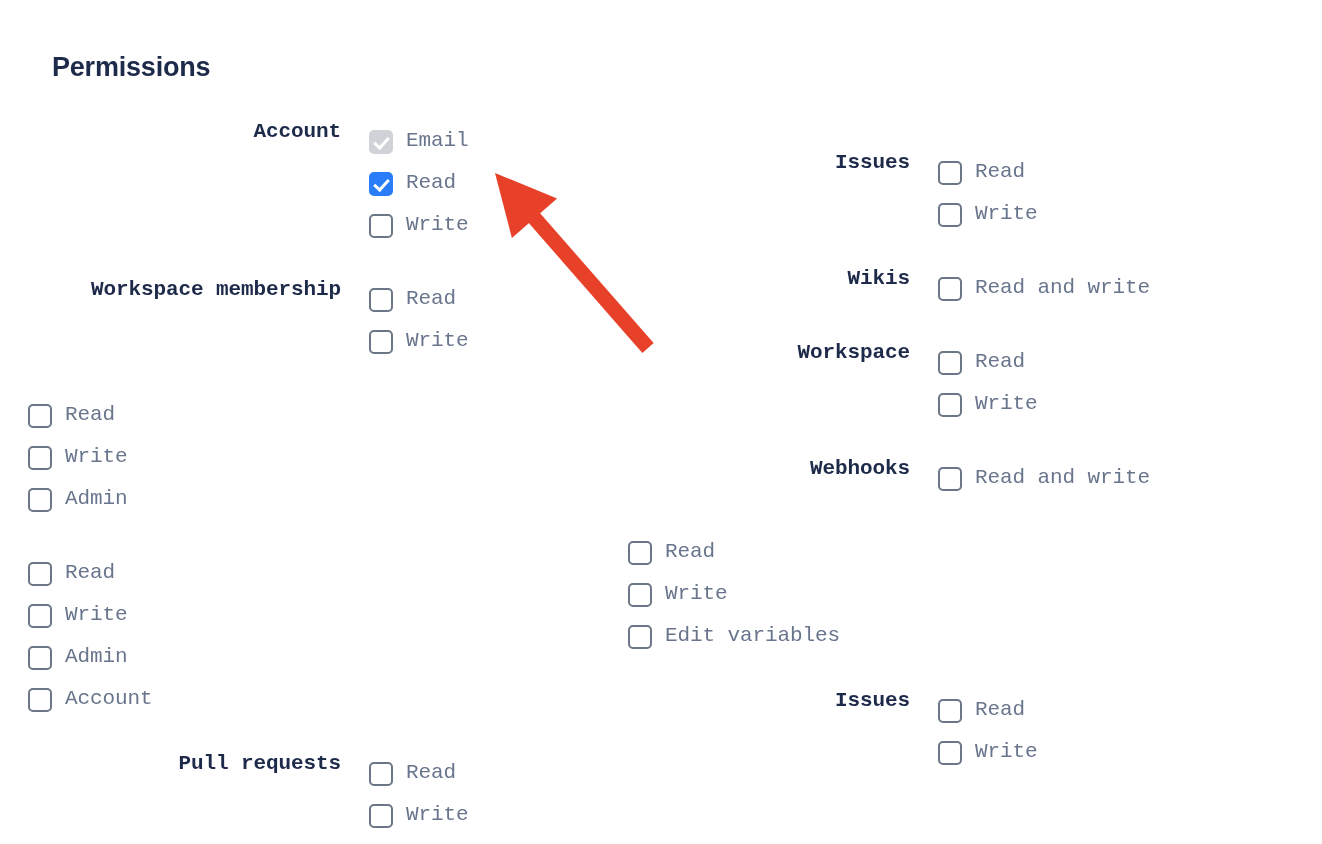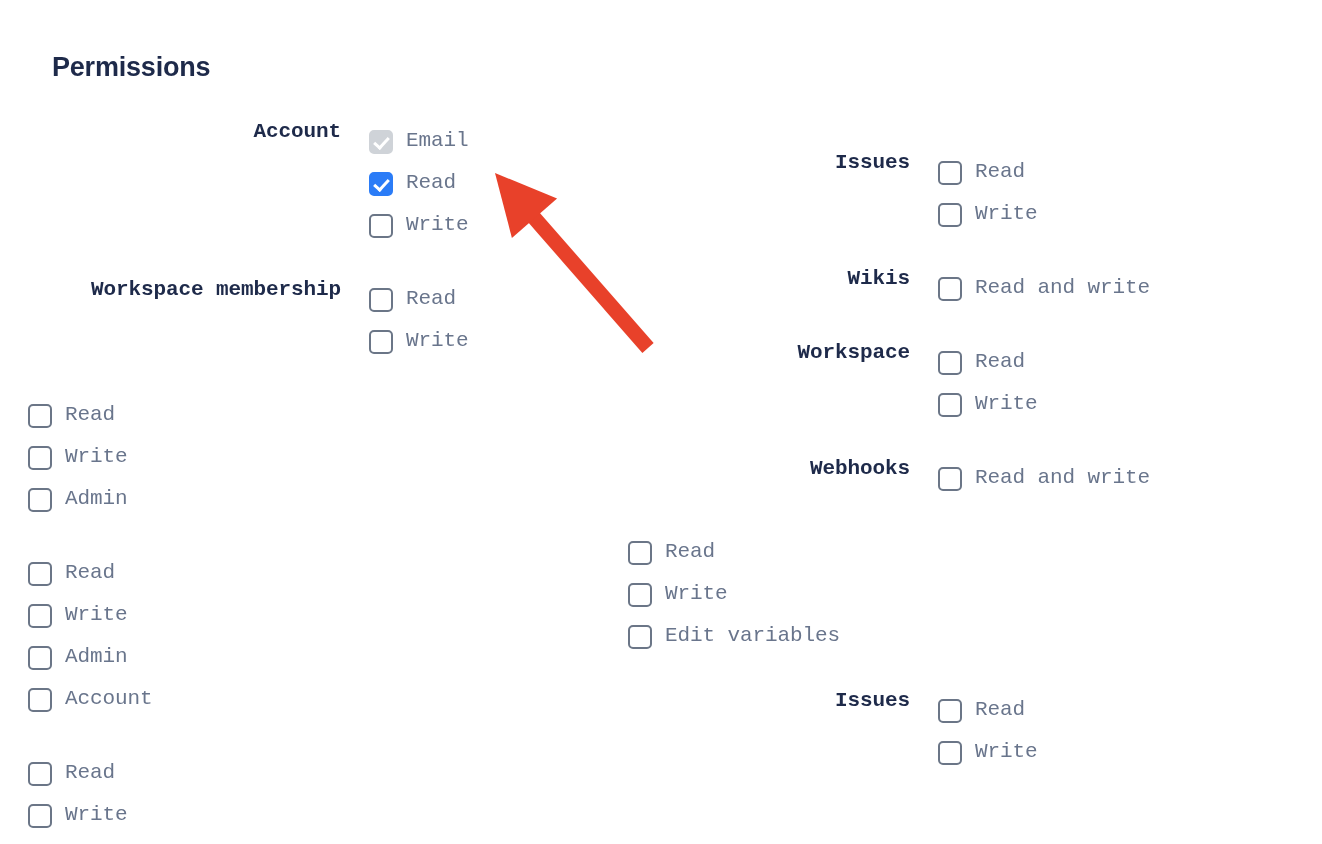--- a/index.html
+++ b/index.html
@@ -194,20 +194,21 @@
             <span class="cb" role="checkbox" aria-checked="false"></span>
             <span class="option-label">Admin</span>
           </label>
           <label class="option-row">
             <span class="cb" role="checkbox" aria-checked="false"></span>
             <span class="option-label">Account</span>
           </label>
         </div>
       </div>
       <div class="perm-group">
+        <div class="group-label">Pull requests</div>
         <div class="group-options">
           <label class="option-row">
             <span class="cb" role="checkbox" aria-checked="false"></span>
             <span class="option-label">Read</span>
           </label>
           <label class="option-row">
             <span class="cb" role="checkbox" aria-checked="false"></span>
             <span class="option-label">Write</span>
           </label>
         </div>

